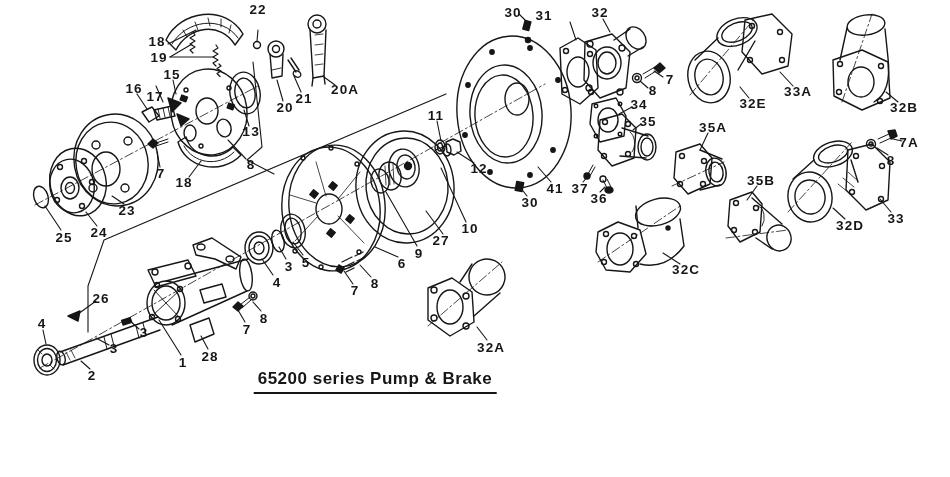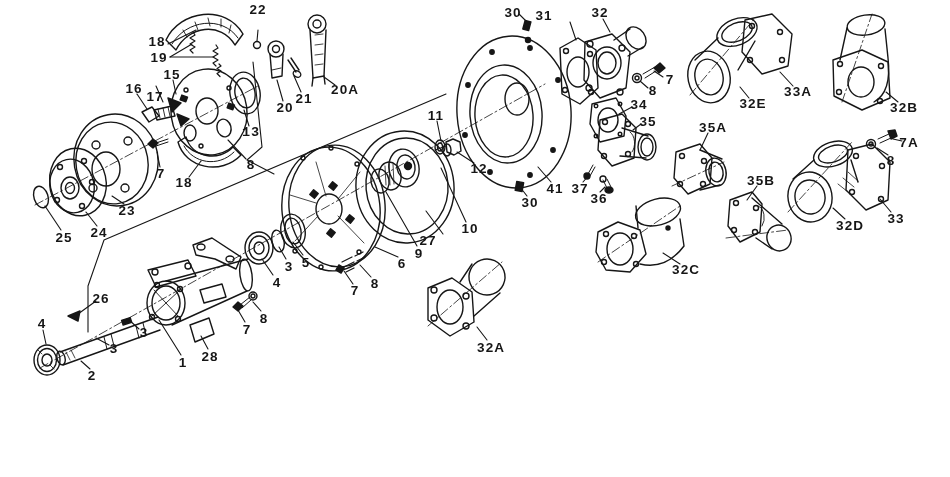--- a/index.html
+++ b/index.html
@@ -498,21 +498,21 @@
       <span class="callout" style="left: 210px; top: 356px;">28</span>
       <span class="callout" style="left: 277px; top: 282px;">4</span>
       <span class="callout" style="left: 289px; top: 266px;">3</span>
       <span class="callout" style="left: 306px; top: 262px;">5</span>
       <span class="callout" style="left: 247px; top: 329px;">7</span>
       <span class="callout" style="left: 264px; top: 318px;">8</span>
       <span class="callout" style="left: 402px; top: 263px;">6</span>
       <span class="callout" style="left: 355px; top: 290px;">7</span>
       <span class="callout" style="left: 375px; top: 283px;">8</span>
       <span class="callout" style="left: 419px; top: 253px;">9</span>
-      <span class="callout" style="left: 428px; top: 240px;">27</span>
+      <span class="callout" style="left: 441px; top: 240px;">27</span>
       <span class="callout" style="left: 470px; top: 228px;">10</span>
       <span class="callout" style="left: 436px; top: 115px;">11</span>
       <span class="callout" style="left: 479px; top: 168px;">12</span>
       <span class="callout" style="left: 555px; top: 188px;">41</span>
       <span class="callout" style="left: 513px; top: 12px;">30</span>
       <span class="callout" style="left: 530px; top: 202px;">30</span>
       <span class="callout" style="left: 544px; top: 15px;">31</span>
       <span class="callout" style="left: 600px; top: 12px;">32</span>
       <span class="callout" style="left: 670px; top: 79px;">7</span>
       <span class="callout" style="left: 653px; top: 90px;">8</span>
@@ -526,14 +526,15 @@
       <span class="callout" style="left: 904px; top: 107px;">32B</span>
       <span class="callout" style="left: 713px; top: 127px;">35A</span>
       <span class="callout" style="left: 909px; top: 142px;">7A</span>
       <span class="callout" style="left: 891px; top: 160px;">8</span>
       <span class="callout" style="left: 761px; top: 180px;">35B</span>
       <span class="callout" style="left: 850px; top: 225px;">32D</span>
       <span class="callout" style="left: 896px; top: 218px;">33</span>
       <span class="callout" style="left: 686px; top: 269px;">32C</span>
     </div>
 
+<div class="title">65200 series Pump &amp; Brake</div>
 
 </div>
 
 </body></html>

